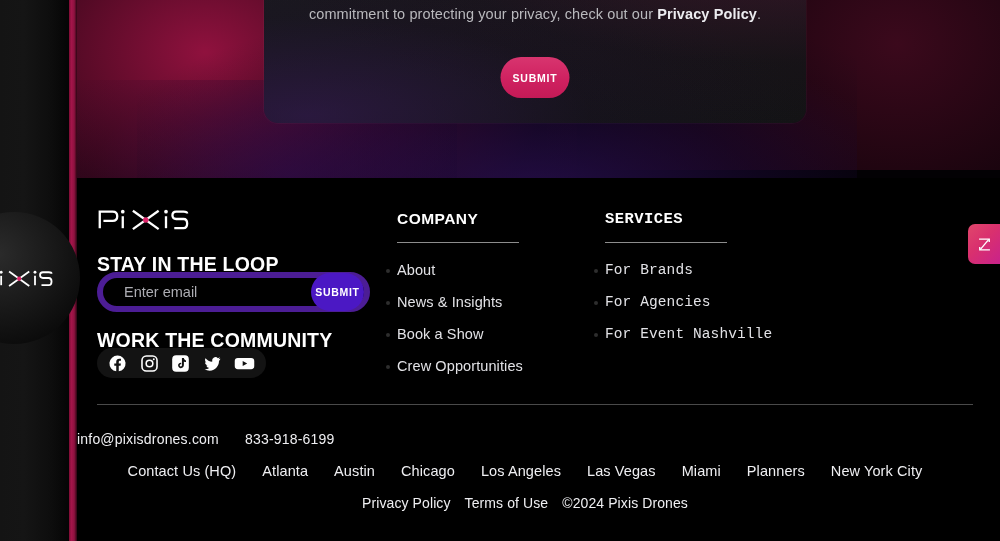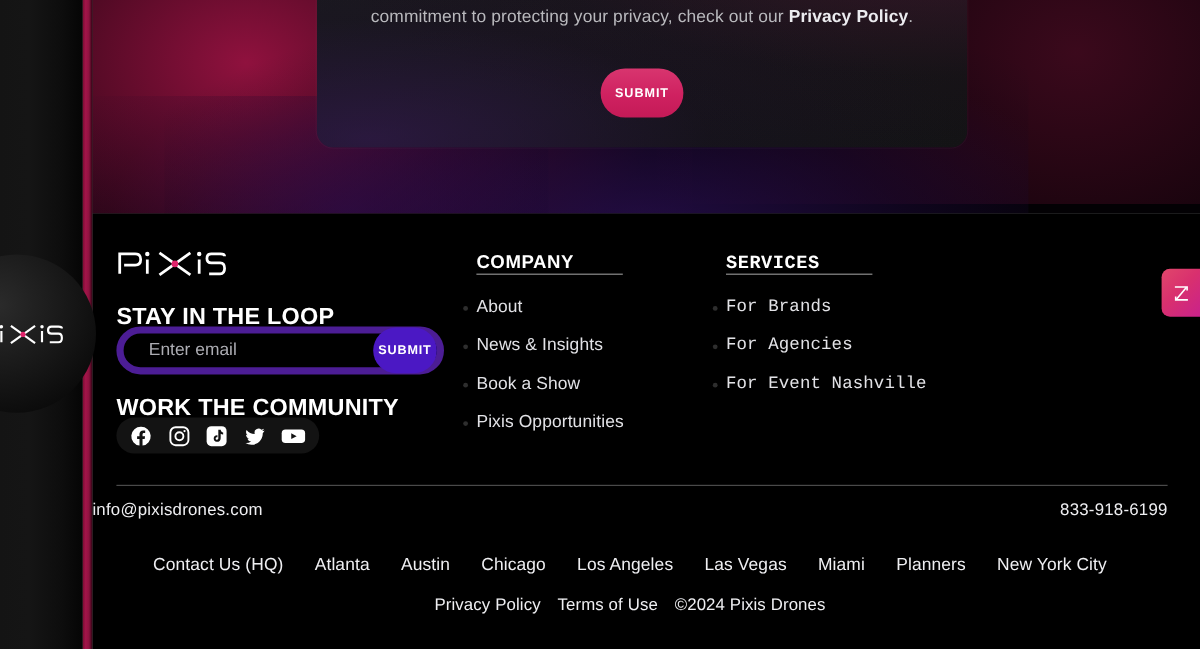--- a/index.html
+++ b/index.html
@@ -3,21 +3,21 @@
 <meta charset="utf-8">
 <title>Pixis Drones — Footer</title>
 <style>
   * { margin:0; padding:0; box-sizing:border-box; }
   html, body {
     width:1000px; height:541px; overflow:hidden;
     background:#000;
     font-family:"Liberation Sans", sans-serif;
     -webkit-font-smoothing:antialiased;
   }
-  #page { position:relative; width:1000px; height:541px; background:#737373; overflow:hidden; }
+  #page { position:relative; width:1000px; height:541px; background:#1d4ed8; overflow:hidden; }
 
   
   .left-rail {
     position:absolute; left:0; top:0; width:69px; height:541px;
     background:linear-gradient(90deg,#141414 0%,#151515 35%,#0d0d0d 75%,#050505 100%);
     z-index:6;
   }
   .rail-line {
     position:absolute; left:69px; top:0; width:8px; height:541px;
     background:linear-gradient(90deg,#7d0c33 0%,#a3154a 30%,#8f1240 65%,#2a0512 100%);
@@ -128,21 +128,21 @@
   }
   .social-bar a { display:flex; align-items:center; justify-content:center; cursor:pointer; }
 
   
   .col { position:absolute; top:32px; }
   .col-company  { left:320px; }
   .col-services { left:528px;font-family:Liberation Mono, monospace; }
   .col-ourwork  { left:771px; }
   .col h3 {
     font-size:15.5px; font-weight:bold; color:#fff;
-    letter-spacing:0.45px; 
+    letter-spacing:0.45px; margin-bottom:14px;
   }
   .col .rule { width:122px; height:1px; background:#8d8d8d; margin-bottom:19px; }
   .col ul { list-style:none; }
   .col li { position:relative; margin-bottom:15px; }
   .col li:last-child { margin-bottom:0; }
   .col li::before {
     content:""; position:absolute; left:-11px; top:50%;
     transform:translateY(-50%);
     width:4px; height:4px; border-radius:50%; background:#2e2e2e;
   }
@@ -153,22 +153,22 @@
   .col-ourwork li.two-line { margin-bottom:0; }
 
   
   .divider {
     position:absolute; left:20px; top:226px; width:876px; height:1px;
     background:#4a4a4a;
   }
 
   
   .contact-row {
-    position:absolute; left:0; top:238px; width:896px;
-    display:flex; justify-content:space-between; gap:26px;
+    position:absolute; left:0; top:253px; width:896px;
+    display:flex; justify-content:flex-start; gap:26px;
   }
   .contact-row a {
     color:#efeff2; text-decoration:none; font-size:14px; letter-spacing:0.2px; cursor:pointer;
   }
   .cities-row {
     position:absolute; left:0; top:285px; width:896px;
     display:flex; justify-content:center; gap:26px;
   }
   .cities-row a {
     color:#efeff2; text-decoration:none; font-size:14.5px; letter-spacing:0.1px; cursor:pointer;
@@ -293,21 +293,21 @@
         <li>
             <a>About</a>
           </li>
         <li>
             <a>News &amp; Insights</a>
           </li>
         <li>
             <a>Book a Show</a>
           </li>
         <li>
-            <a>Pixis Opportunities</a>
+            <a>Crew Opportunities</a>
           </li>
       </ul>
     </div>
 
     <div class="col col-services">
       <h3>SERVICES</h3>
       <div class="rule"></div>
       <ul>
         <li>
             <a>For Brands</a>

